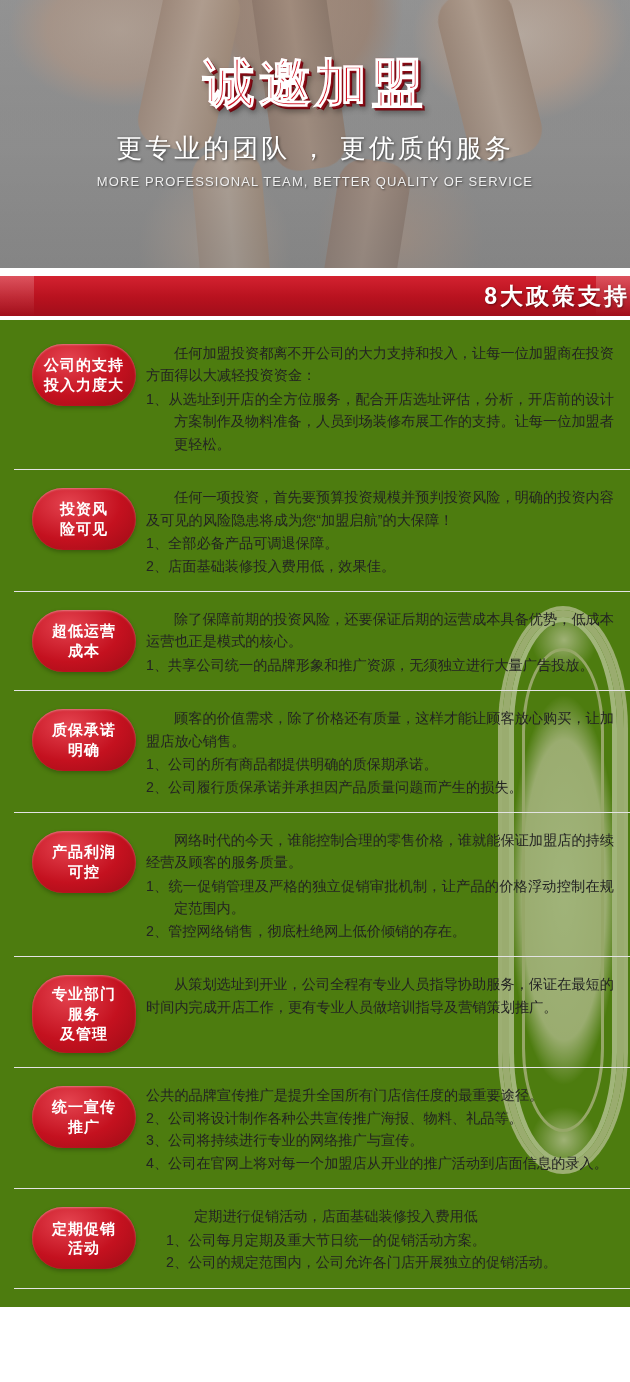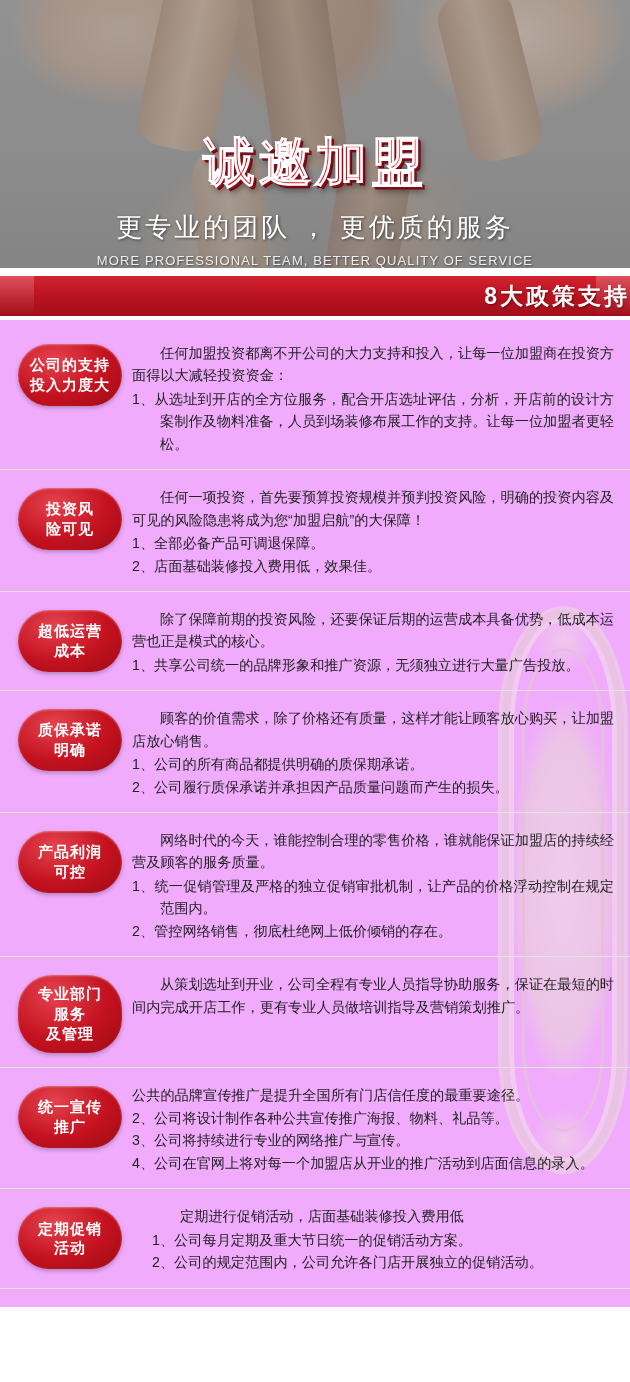--- a/index.html
+++ b/index.html
@@ -43,21 +43,20 @@
   .arm5 { left: 196px; top: 150px; width: 70px; height: 150px; background: linear-gradient(90deg,#bd9070,#e2c0a3,#b8885f); transform: rotate(-5deg); }
   .arm6 { left: 330px; top: 160px; width: 72px; height: 150px; background: linear-gradient(90deg,#96654a,#c09071,#8f6044); transform: rotate(9deg); }
   .hero-veil {
     position: absolute; inset: 0;
     background: linear-gradient(180deg, rgba(140,140,140,.55) 0%, rgba(140,140,140,.62) 55%, rgba(130,130,130,.72) 100%);
   }
   .hero-content {
     position: absolute; inset: 0;
     display: flex; flex-direction: column; align-items: center;
     padding-top: 56px;
-    justify-content: flex-end;
   }
   .hero-title {
     font-family: "DejaVu Sans", "Liberation Sans", sans-serif;
     font-size: 52px;
     font-weight: bold;
     letter-spacing: 4px;
     color: #cf1020;
     text-shadow:
       0 0 1px #8f0a14,
       2px 2px 0 #8a0c16,
@@ -112,22 +111,22 @@
     font-weight: bold;
     color: #ffffff;
     letter-spacing: 3px;
     text-shadow: 1px 1px 2px rgba(0,0,0,.4);
   }
 
   
   .body-wrap {
     position: relative;
     width: 630px;
-    background: #f0abfc;
-    padding: 6px 0 18px 0;
+    background: #4d7c0f;
+    padding: 6px 0 18px 14px;
   }
   .ornament {
     position: absolute;
     right: -4px;
     top: 250px;
     width: 190px;
     height: 640px;
     opacity: .5;
     pointer-events: none;
     background:

